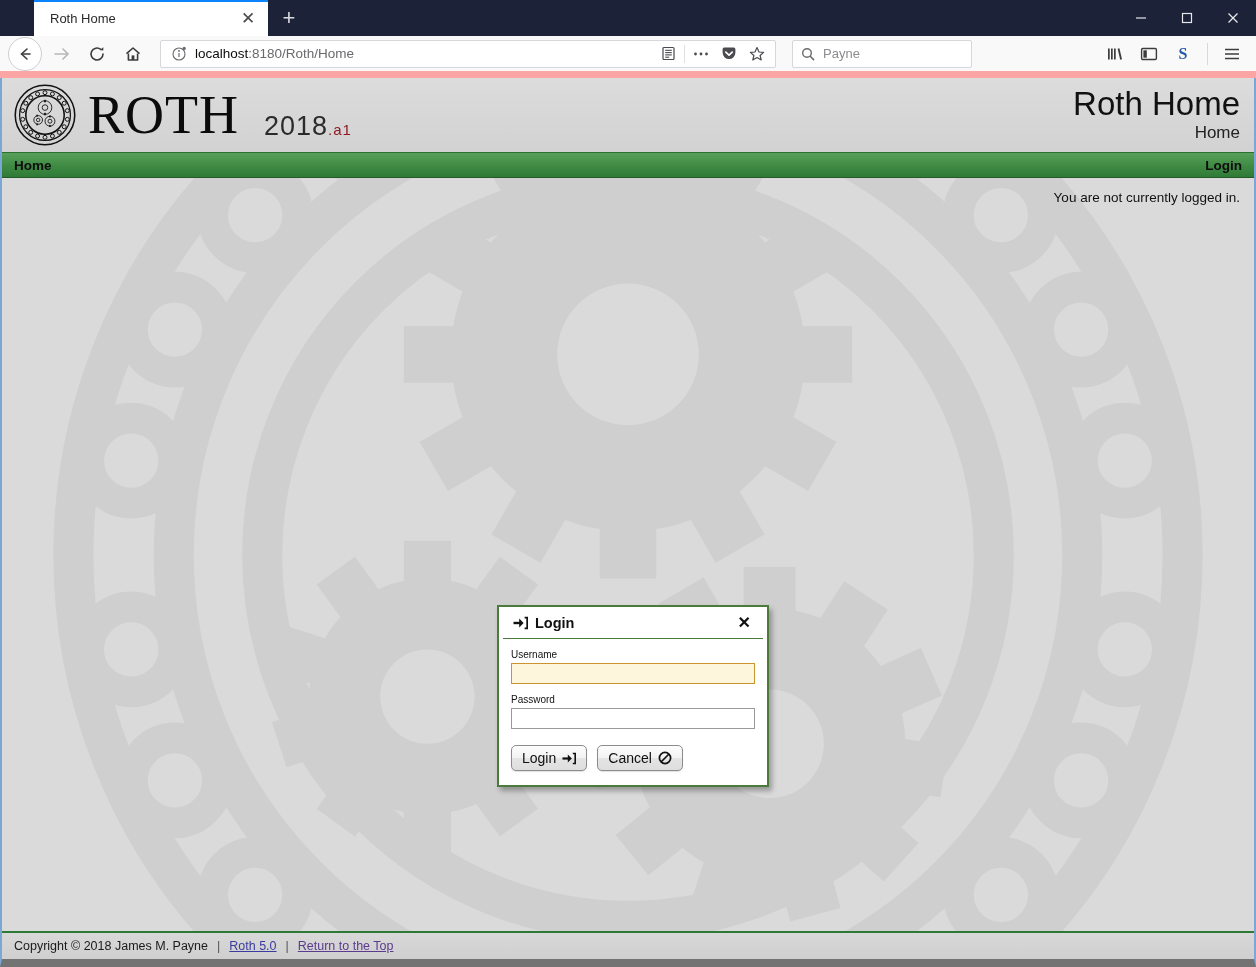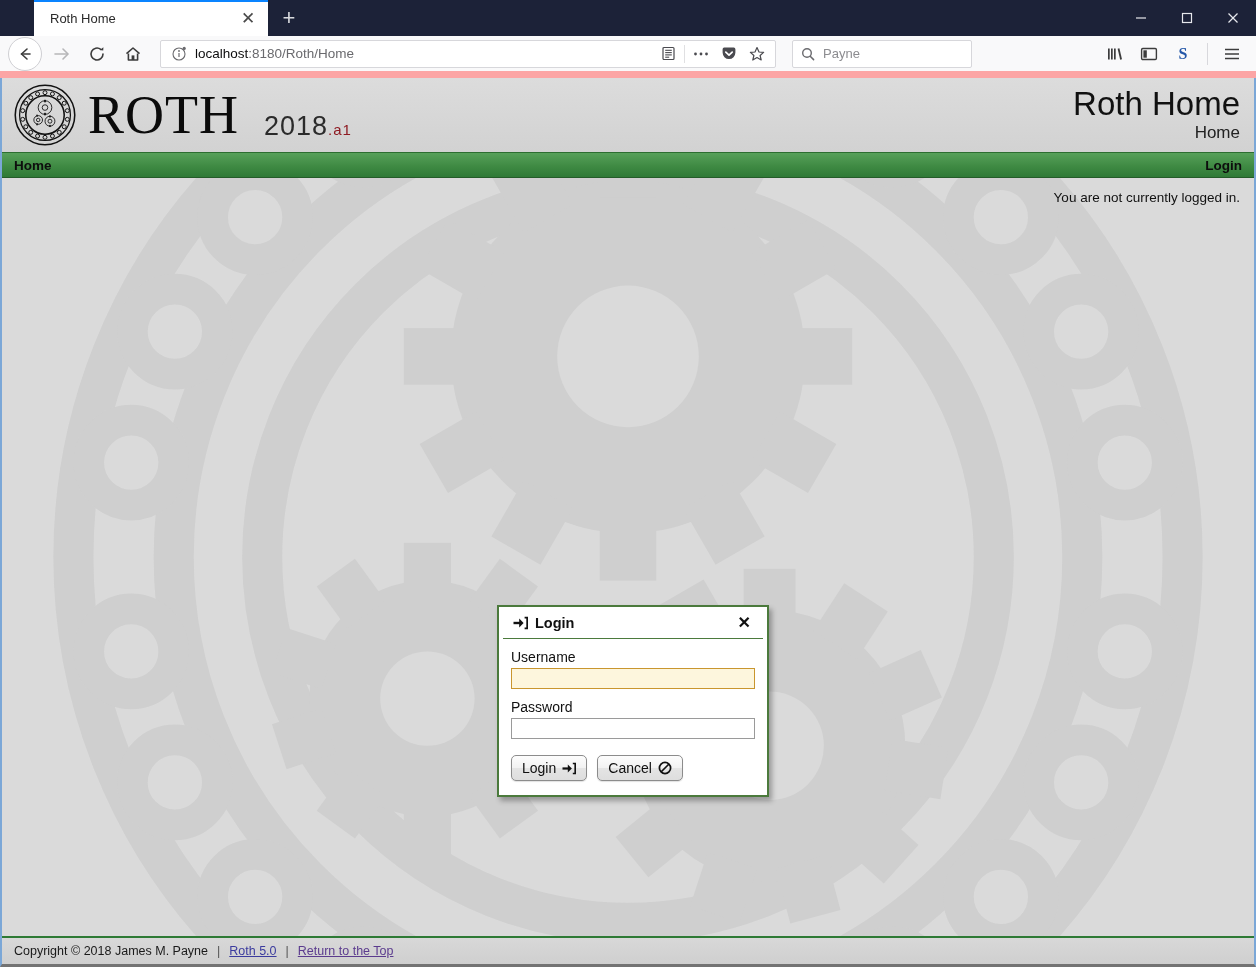--- a/index.html
+++ b/index.html
@@ -89,21 +89,21 @@
   }
   .navright .s-icon { color: #2457a8; font-weight: bold; font-size: 16px; font-family: "Liberation Serif", serif; }
   .nav-divider { width: 1px; height: 22px; background: #d8d8dc; margin: 0 6px; }
 
   
   .page {
     flex: 1; position: relative; overflow: hidden;
     background: #84cc16;
     border-left: 2px solid #7ba7d7;
     border-right: 2px solid #7ba7d7;
-    border-bottom: 3px solid #737373;
+    border-bottom: 8px solid #737373;
     display: flex; flex-direction: column;
   }
 
   
   .site-header {
     height: 74px; background: linear-gradient(180deg,#dcdcdc 0%,#d2d2d2 100%);
     display: flex; align-items: center; padding: 0 14px 0 12px; position: relative; z-index: 5;
   }
   .brand { display: flex; align-items: center; gap: 12px; }
   .brand-logo { width: 62px; height: 62px; }
@@ -163,21 +163,21 @@
     border-bottom: 1px solid #4b7a3c; margin: 0 4px;
   }
   .dialog-title {
     font-size: 14.5px; font-weight: bold; color: #111; margin-left: 7px;
   }
   .dialog-close {
     margin-left: auto; font-size: 16px; font-weight: bold; color: #111; line-height: 1;
     padding: 0 2px;
   }
   .dialog-body { padding: 10px 12px 14px 12px; }
-  .field-label { font-size: 14px; color: #111; margin-bottom: 3px; }
+  .field-label { font-size: 10px; color: #111; margin-bottom: 3px; }
   .field-input {
     display: block; width: 100%; height: 21px;
     border: 1px solid #9a9a9a; background: #fff;
     font-family: "Liberation Sans", sans-serif; font-size: 13px; color: #111;
     padding: 0 4px; outline: none;
   }
   .field-input.focused {
     border: 1px solid #c9962e; background: #fdf6dd;
   }
   .field-gap { height: 10px; }

